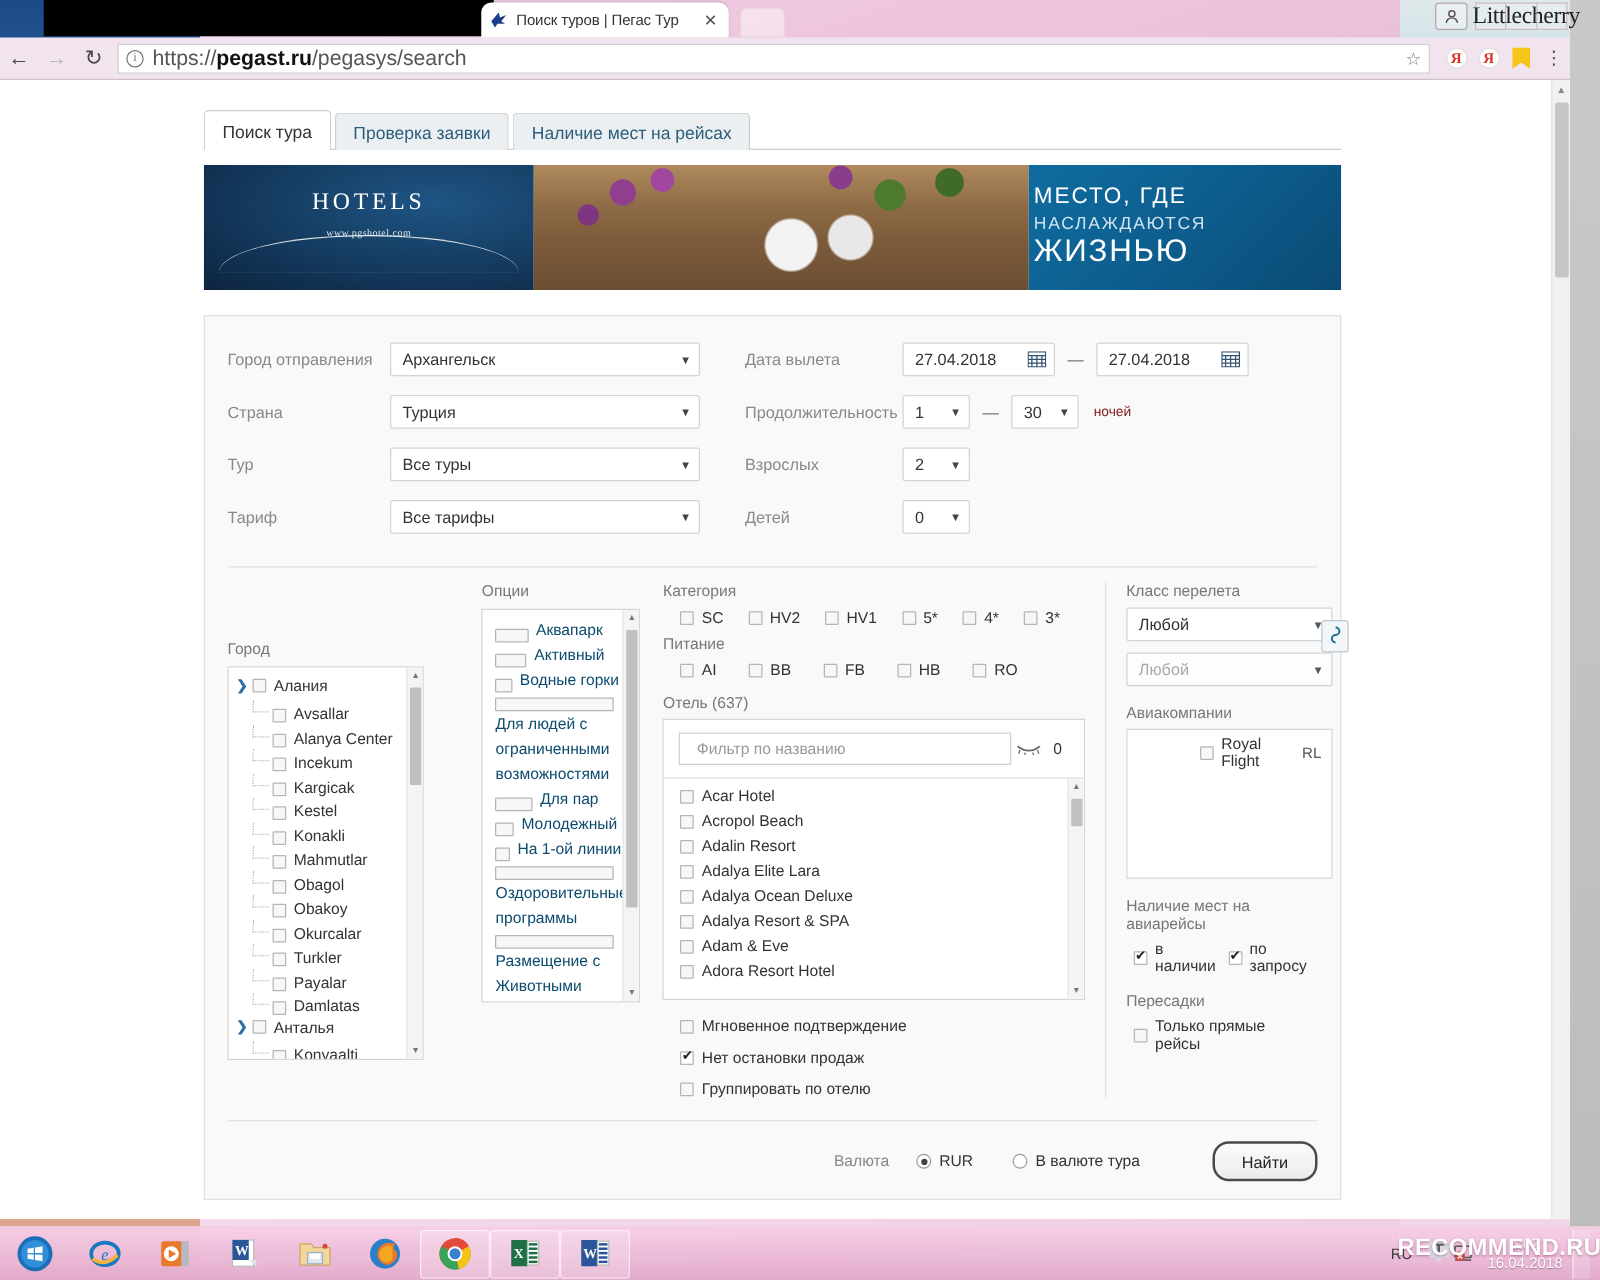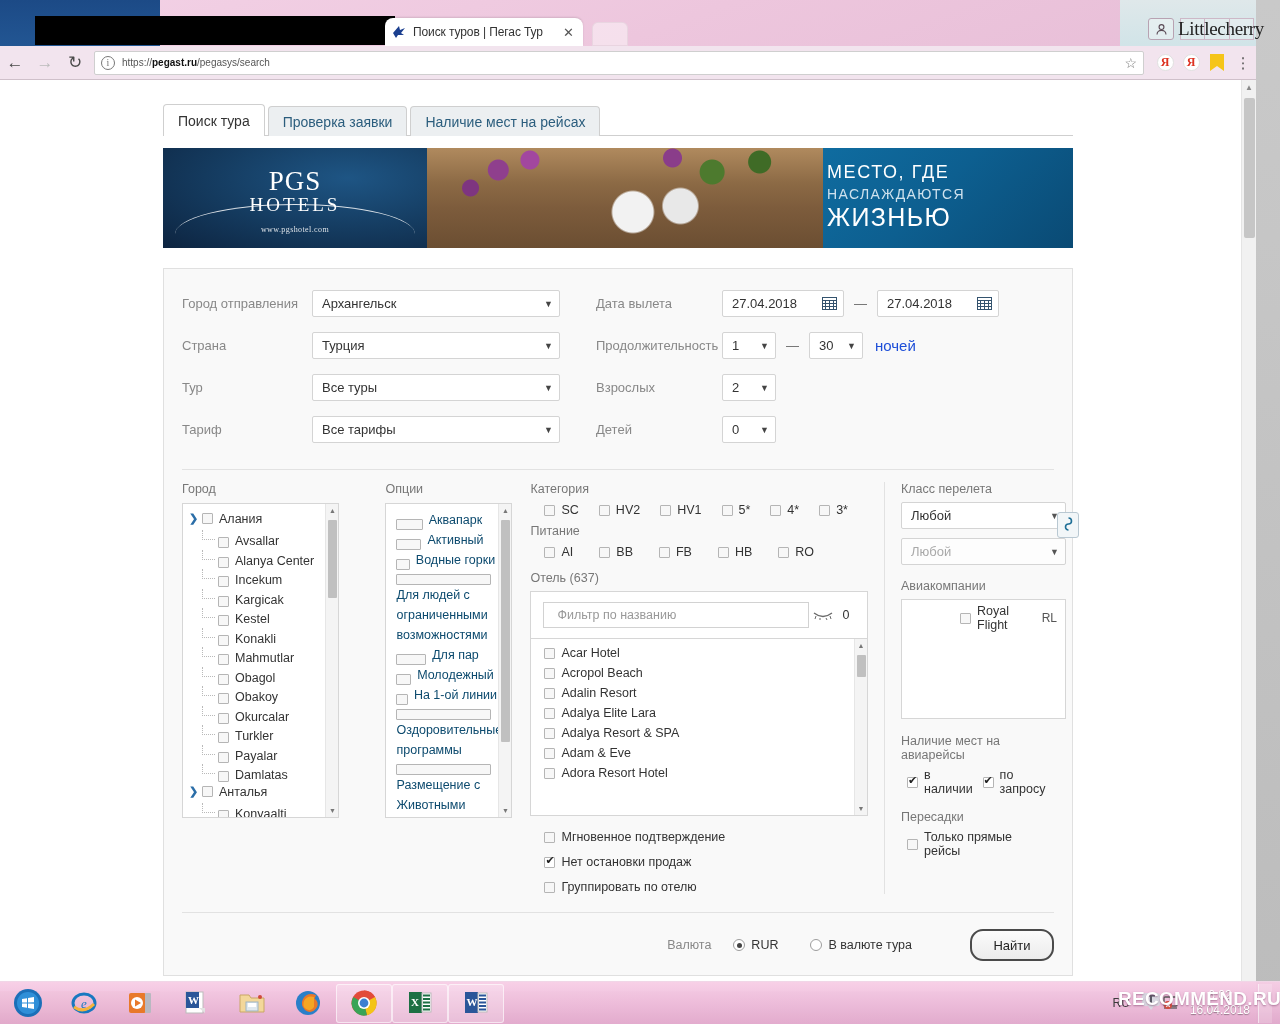--- a/index.html
+++ b/index.html
@@ -25,21 +25,21 @@
     position:absolute; left:1120px; top:0; width:160px; height:1024px;
     background:linear-gradient(180deg,#dfe8ea 0%,#b9dde4 12%,#8ecfdc 26%,#7ec9d8 40%,#a9d7e0 52%,#cfd9e0 64%,#e0cfd9 76%,#efd2e2 88%,#f3d8e8 100%);
   }
   #wall-right-strip {
     position:absolute; left:1256px; top:0; width:24px; height:1024px;
     background:linear-gradient(180deg,#c9c9c9,#bcbcbc);
   }
 
   
   #browser {
-    position:absolute; left:0; top:16px; width:1256px; height:975px;
+    position:absolute; left:0; top:0; width:1256px; height:975px;
   }
 
   
   #tabstrip {
     position:absolute; left:0; top:0; width:1256px; height:30px;
     background:transparent;
   }
   #blackbar {
     position:absolute; left:35px; top:0; width:360px; height:29px;
     background:#000;
@@ -102,21 +102,21 @@
   #omnibox {
     flex:1 1 auto; height:24px; margin:0 8px 0 4px;
     background:#fff; border:1px solid #cfcfcf; border-radius:2px;
     display:flex; align-items:center; padding:0 6px;
   }
   #omni-info {
     width:14px; height:14px; border:1.4px solid #777; border-radius:50%;
     font-size:10px; color:#777; display:flex; align-items:center; justify-content:center;
     margin-right:7px; flex:0 0 14px; font-family:"Liberation Serif", serif;
   }
-  #omni-url { font-size:10px; color:#555; white-space:nowrap; }
+  #omni-url { font-size:17px; color:#555; white-space:nowrap; }
   #omni-url b { color:#111; font-weight:bold; }
   #omni-star { margin-left:auto; font-size:14px; color:#777; }
   .ext {
     width:26px; height:30px; display:flex; align-items:center; justify-content:center;
     flex:0 0 26px;
   }
   .ya-badge {
     width:17px; height:17px; border-radius:50%; background:#fff;
     border:1px solid #e0e0e0;
     color:#d32; font-size:12px; font-weight:bold;
@@ -220,21 +220,21 @@
   .sel .caret { margin-left:auto; font-size:9px; color:#444; padding-left:8px; }
   .sel.wide { width:248px; }
   .sel.num { width:54px; }
   .txt {
     height:27px; border:1px solid #d4d4d4; background:#fff; width:122px;
     display:flex; align-items:center; padding:0 6px 0 9px;
     font-size:13px; color:#333; border-radius:2px;
   }
   .cal { margin-left:auto; width:15px; height:13px; }
   .dash { margin:0 10px; color:#666; font-size:13px; }
-  .nights { margin-left:12px; font-size:15px; color:#1d4ed8; }
+  .nights { margin-left:12px; font-size:11px; color:#7f1d1d; }
 
   hr.sep { border:none; border-top:1px solid #e2e2e2; margin:14px 0 12px 0; }
 
   
   #mid { display:flex; }
   .mcol-title { font-size:12.5px; color:#777; margin-bottom:7px; }
   .listbox {
     border:1px solid #d6d6d6; background:#fff; position:relative; overflow:hidden;
   }
   .lb-scroll {
@@ -249,21 +249,21 @@
     width:11px; height:11px; border:1px solid #b5b5b5; background:#f7f7f7;
     display:inline-block; vertical-align:-1px; margin-right:6px; border-radius:1px;
     position:relative; flex:0 0 11px;
   }
   .cb.checked { background:#fff; }
   .cb.checked::after {
     content:"\2714"; position:absolute; left:0px; top:-4px; font-size:11px; color:#222;
   }
 
   
-  #city-col { width:160px; }
+  #city-col { width:160px;margin-top:46px; }
   #city-box { height:315px; }
   .tnode {
     display:flex; align-items:center; font-size:12.5px; color:#333;
     height:19.5px; padding-left:6px; white-space:nowrap;
   }
   .tnode .chev { color:#2b6ea8; font-size:11px; font-weight:bold; width:13px; flex:0 0 13px; }
   .tnode.child { padding-left:19px;align-items:flex-end; }
   .tnode.child .dots {
     width:13px; flex:0 0 13px; border-left:1px dotted #b9b9b9; border-bottom:1px dotted #b9b9b9;
     height:10px; margin-bottom:8px; margin-right:3px;
@@ -445,21 +445,20 @@
             </div>
           <div class="ptab">
               <span>Наличие мест на рейсах</span>
             </div>
         </div>
 
         <div id="banner">
           <div id="banner-left">
             <div id="banner-arc"></div>
             <div id="banner-logo">
-              <div class="pgs">PGS</div>
               <div class="hot">HOTELS</div>
               <div class="url">www.pgshotel.com</div>
             </div>
           </div>
           <div id="banner-photo"></div>
           <div id="banner-right">
             <div class="l1">МЕСТО, ГДЕ</div>
             <div class="l2">НАСЛАЖДАЮТСЯ</div>
             <div class="l3">ЖИЗНЬЮ</div>
           </div>
@@ -791,20 +790,24 @@
                       <span class="cb"></span>
                       <span>Acropol Beach</span>
                     </div>
                   <div class="hrow">
                       <span class="cb"></span>
                       <span>Adalin Resort</span>
                     </div>
                   <div class="hrow">
                       <span class="cb"></span>
                       <span>Adalya Elite Lara</span>
+                    </div>
+                  <div class="hrow">
+                      <span class="cb"></span>
+                      <span>Adalya Ocean Deluxe</span>
                     </div>
                   <div class="hrow">
                       <span class="cb"></span>
                       <span>Adalya Resort &amp; SPA</span>
                     </div>
                   <div class="hrow">
                       <span class="cb"></span>
                       <span>Adam &amp; Eve</span>
                     </div>
                   <div class="hrow">

